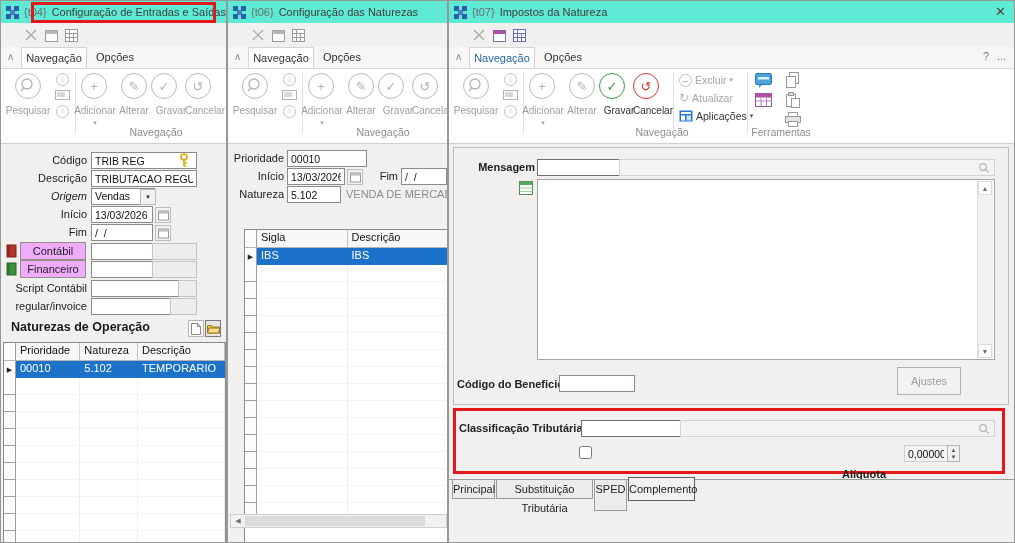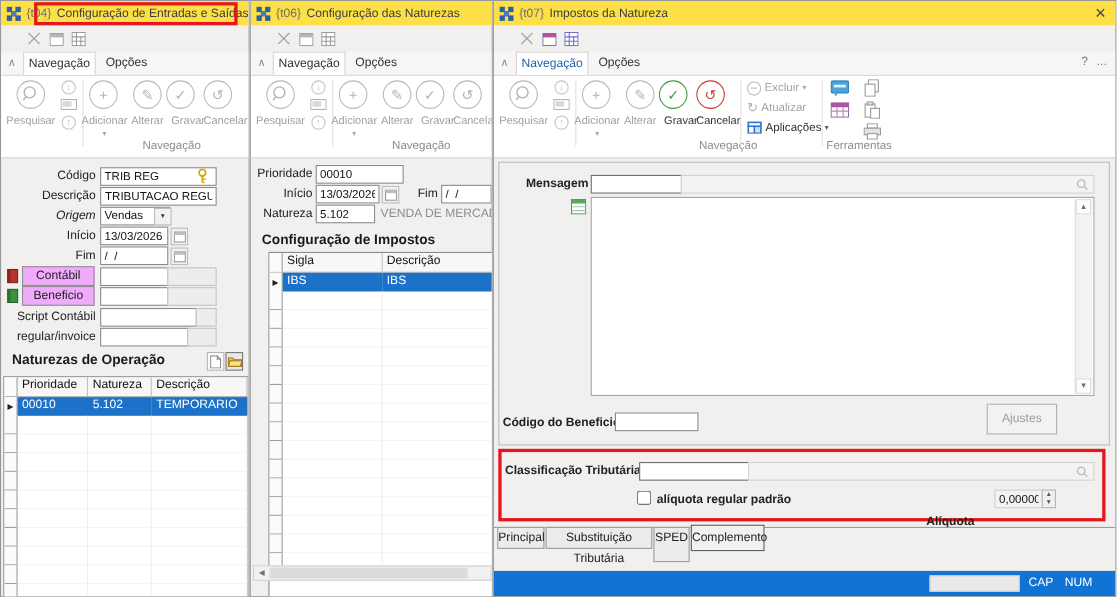--- a/index.html
+++ b/index.html
@@ -1,20 +1,20 @@
 <!DOCTYPE html>
 <html style="--selection: #1b72c8; --statusbar: #1173d3; --annotation: #e3181d; --green-accent: #3f9c46; --red-accent: #cc3a32; --blue-icon: #2e75d4; --purple-icon: #a352b4; --active-tab-text: #1f62a8;"><head>
 <meta charset="utf-8">
 <style>
   html,body{margin:0;padding:0;}
   body{width:1015px;height:543px;position:relative;overflow:hidden;
        font-family:"Liberation Sans",sans-serif;font-size:11px;color:#222;background:#e9e8e7;}
   .w{position:absolute;top:0;height:543px;background:#f1f0ef;border:1px solid #979797;box-sizing:border-box;overflow:hidden;}
   
-  .tbar{position:absolute;left:0;top:0;right:0;height:22px;background:#fde047;display:flex;align-items:center;gap:5px;padding-left:5px;}
+  .tbar{position:absolute;left:0;top:0;right:0;height:22px;background:#5eead4;display:flex;align-items:center;gap:5px;padding-left:5px;}
   .ttag{color:#6b6b6b;}
   .ttext{color:#3d3d3d;white-space:nowrap;}
   .closex{position:absolute;right:8px;top:3px;font-size:13px;color:#444;cursor:default;}
   .redbox-title{position:absolute;border:3px solid #e3181d;box-sizing:border-box;pointer-events:none;}
   
   .qat{position:absolute;top:24px;left:0;right:0;height:20px;display:flex;align-items:center;gap:6px;padding-left:23px;}
   .qi{width:14px;height:14px;display:inline-flex;align-items:center;justify-content:center;}
   
   .tabs{position:absolute;top:46px;left:0;right:0;height:21px;border-bottom:1px solid #d8d8d8;background:#f7f6f5;}
   .chev{position:absolute;left:6px;top:4px;color:#8b8b8b;font-size:10px;}
@@ -204,21 +204,21 @@
   <div class="fbtn" style="left:19px;width:66px;top:241px;">Contábil</div>
   <input class="tb" style="left: 90px; width: 62px; top: 242px;">
   <div class="ro" style="left:151px;width:45px;top:242px;"></div>
 
   <span style="position:absolute;left:5px;top:261px;">
     <svg width="12" height="14">
         <rect x="1" y="1" width="9" height="12" fill="#3d9141" stroke="#256428"></rect>
         <rect x="1" y="1" width="2.5" height="12" fill="#2c7330"></rect>
       </svg>
   </span>
-  <div class="fbtn" style="left:19px;width:66px;top:259px;">Beneficio</div>
+  <div class="fbtn" style="left:19px;width:66px;top:259px;">Financeiro</div>
   <input class="tb" style="left: 90px; width: 62px; top: 260px;">
   <div class="ro" style="left:151px;width:45px;top:260px;"></div>
 
   <div class="flab" style="left:0;width:86px;top:279px;">Script Contábil</div>
   <input class="tb" style="left: 90px; width: 88px; top: 279px;">
   <div class="ro" style="left:177px;width:19px;top:279px;"></div>
 
   <div class="flab" style="left:0;width:86px;top:297px;">regular/invoice</div>
   <input class="tb" style="left: 90px; width: 80px; top: 297px;">
   <div class="ro" style="left:169px;width:27px;top:297px;"></div>
@@ -399,21 +399,20 @@
         <rect x="0.5" y="1" width="10" height="9" fill="#fff" stroke="#9a9a9a"></rect>
         <rect x="0.5" y="1" width="10" height="2.6" fill="#c0bcbe"></rect>
       </svg>
   </div>
   <div class="flab" style="left:140px;width:30px;top:167px;">Fim</div>
   <input class="tb" style="left: 173px; width: 46px; top: 167px;" value="/  /">
   <div class="flab" style="left:0;width:56px;top:185px;">Natureza</div>
   <input class="tb" style="left: 59px; width: 54px; top: 185px;" value="5.102">
   <div style="position:absolute;left:118px;top:187px;width:102px;overflow:hidden;white-space:nowrap;color:#8d8d8d;">VENDA DE MERCADORIA ADQ</div>
 
-  <div class="sect" style="left:10px;top:210px;">Configuração de Impostos</div>
 
   <div class="grid" style="left:16px;top:228px;width:217px;height:348px;">
     <div class="gh">
       <div class="gm"></div>
       <div class="gc" style="width:91px;">Sigla</div>
       <div class="gc" style="width:113px;">Descrição</div>
     </div>
     <div class="gr sel">
       <div class="gm">▶</div>
       <div class="gc" style="width:91px;">IBS</div>
@@ -682,32 +681,26 @@
   <div class="lookupflat" style="left:231px;width:315px;top:419px;">
     <span class="mag" style="right:4px;">
       <svg width="12" height="12">
           <circle cx="5" cy="5" r="3.4" fill="none" stroke="#b8b8b8" stroke-width="1.2"></circle>
           <line x1="7.5" y1="7.5" x2="10.5" y2="10.5" stroke="#b8b8b8" stroke-width="1.2"></line>
         </svg>
     </span>
   </div>
 
   <input type="checkbox" style="position: absolute; left: 130px; top: 445px; width: 13px; height: 13px; margin: 0px;">
-  <div class="flab" style="left:148px;width:140px;top:445px;text-align:left;font-weight:bold;">alíquota regular padrão</div>
   <div class="flab" style="left:387px;width:50px;top:445px;font-weight:bold;margin-top:20px;">Alíquota</div>
   <input class="tb flat" style="left: 455px; width: 44px; top: 444px; text-align: right;" value="0,000000">
   <div class="spin" style="left:498px;top:444px;">
       <span>▲</span>
       <span>▼</span>
     </div>
 
   <div class="tabline" style="left:0;top:478px;width:567px;"></div>
   <div class="btab" style="left:3px;top:478px;width:43px;height:20px;line-height:19px;">Principal</div>
   <div class="btab" style="left:47px;top:478px;width:97px;height:20px;line-height:19px;">Substituição Tributária</div>
   <div class="btab" style="left:145px;top:478px;width:33px;height:32px;line-height:19px;">SPED</div>
   <div class="btab on" style="left:179px;top:476px;width:67px;height:24px;line-height:22px;">Complemento</div>
 
-  <div class="status">
-    <div class="sin" style="left:396px;width:82px;"></div>
-    <span class="slbl" style="left:486px;">CAP</span>
-    <span class="slbl" style="left:519px;">NUM</span>
-  </div>
 </div>
 
 </body></html>

